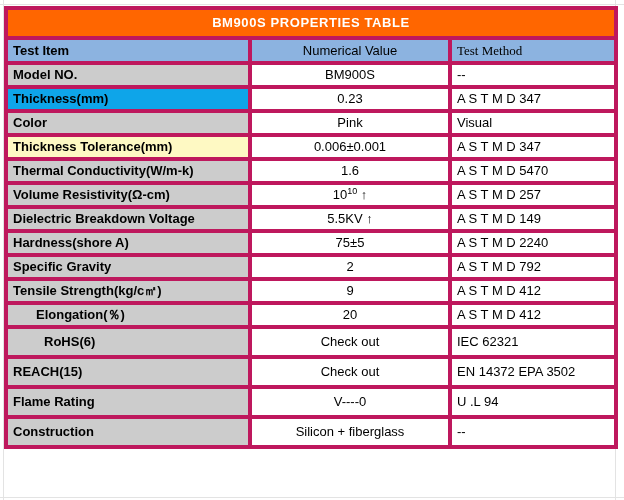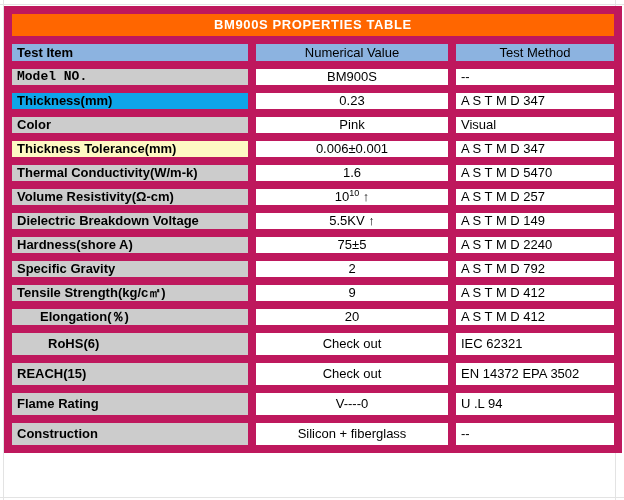--- a/index.html
+++ b/index.html
@@ -44,21 +44,21 @@
   }
 
   table.props {
     border-collapse: collapse;
     table-layout: fixed;
     width: 610px;
     background: #ffffff;
   }
 
   table.props td, table.props th {
-    border: 8px solid #be185d;
+    border: 4px solid #be185d;
     padding: 0 5px;
     vertical-align: middle;
     font-size: 13px;
     line-height: 1.05;
     color: #000000;
   }
 
   
   .title-cell {
     background: #ff6600;
@@ -80,21 +80,22 @@
   .hdr-item {
     font-weight: bold;
     text-align: left;
   }
   .hdr-value {
     font-weight: normal;
     text-align: center;
   }
   .hdr-method {
     font-weight: normal;
-    text-align: center;
+    text-align: left;
+    font-family: Liberation Serif, serif;
   }
 
   
   .c-item {
     background: #cccccc;
     font-weight: bold;
     text-align: left;
     font-size: 13.5px;
   }
   .c-value {
@@ -155,21 +156,21 @@
       <tbody>
         <tr>
           <td class="title-cell" colspan="3" style="background: rgb(255, 102, 0); color: rgb(255, 255, 255);">BM900S  PROPERTIES  TABLE</td>
         </tr>
         <tr class="hdr">
           <td class="hdr-item" style="background: rgb(140, 179, 224);">Test Item</td>
           <td class="hdr-value" style="background: rgb(140, 179, 224);">Numerical Value</td>
           <td class="hdr-method" style="background: rgb(140, 179, 224);">Test Method</td>
         </tr>
       <tr class="r-std">
-            <td class="c-item" style="background: rgb(204, 204, 204); font-family: Liberation Mono, monospace;">Model NO.</td>
+            <td class="c-item" style="background: rgb(204, 204, 204);">Model NO.</td>
             <td class="c-value">BM900S</td>
             <td class="c-method">--</td>
           </tr>
           <tr class="r-std">
             <td class="c-item" style="background: #0ea5e9;">Thickness(mm)</td>
             <td class="c-value">0.23</td>
             <td class="c-method">A S T M  D 347</td>
           </tr>
           <tr class="r-std">
             <td class="c-item" style="background: rgb(204, 204, 204);">Color</td>

